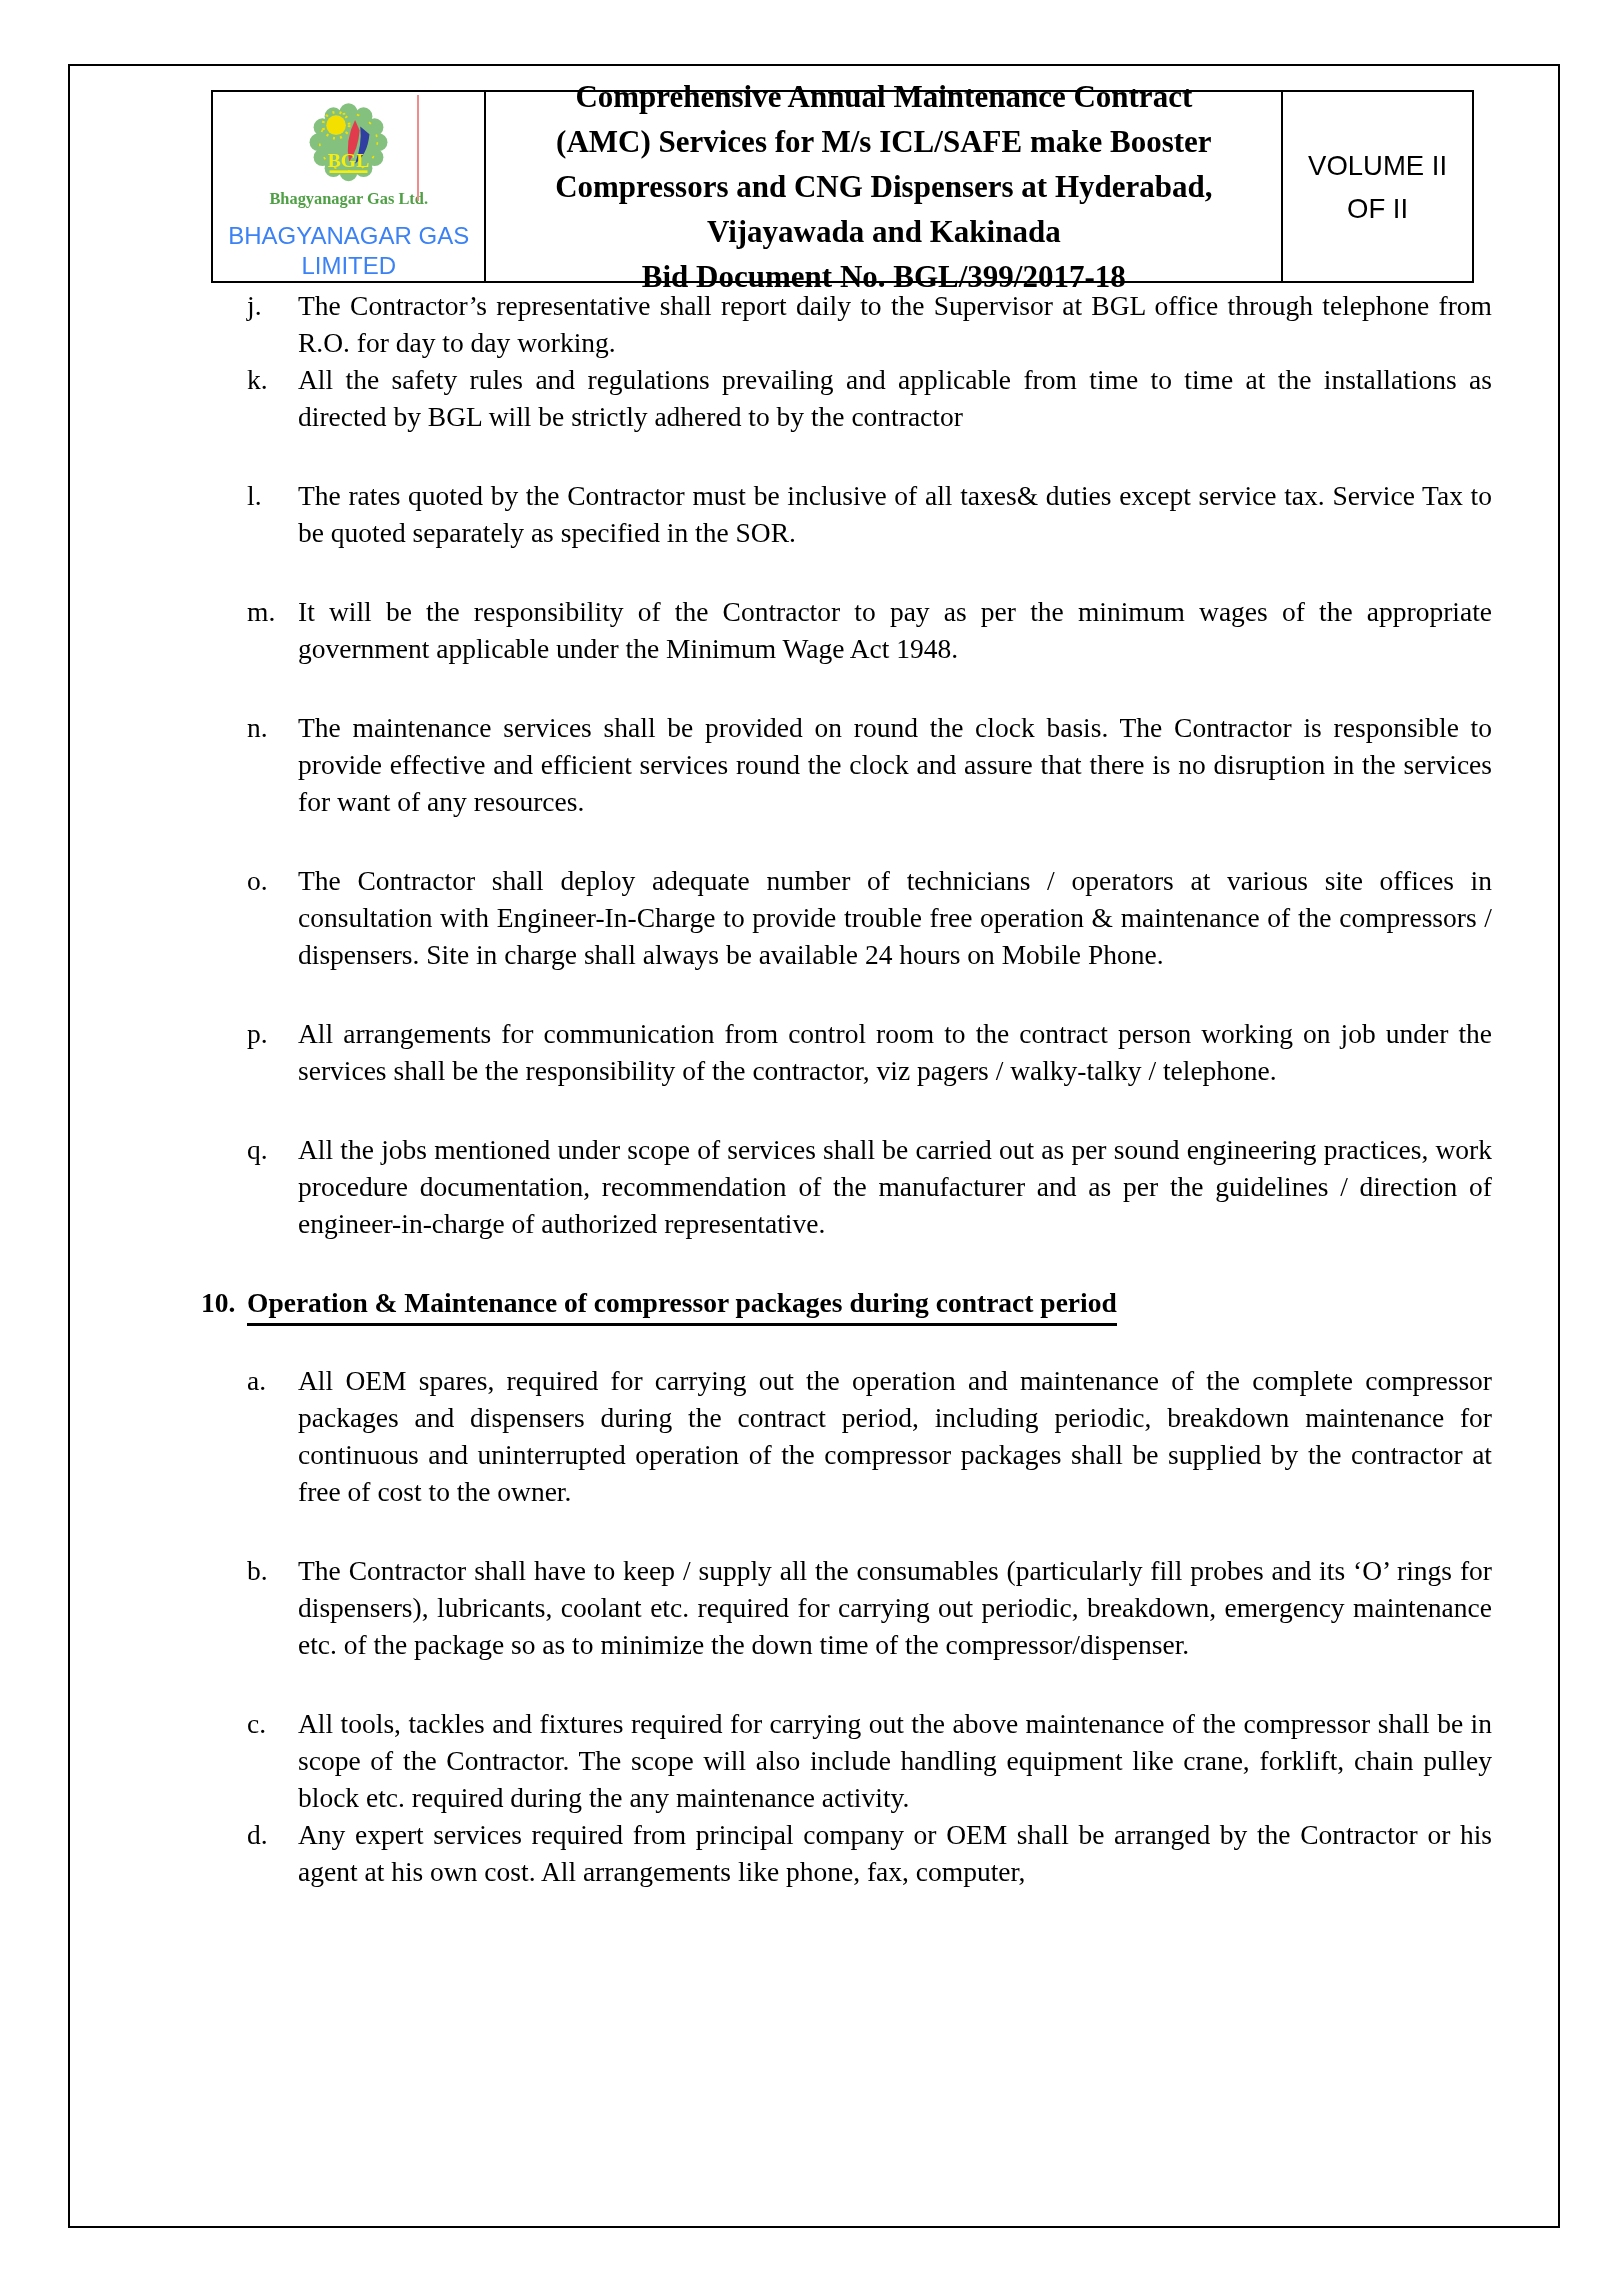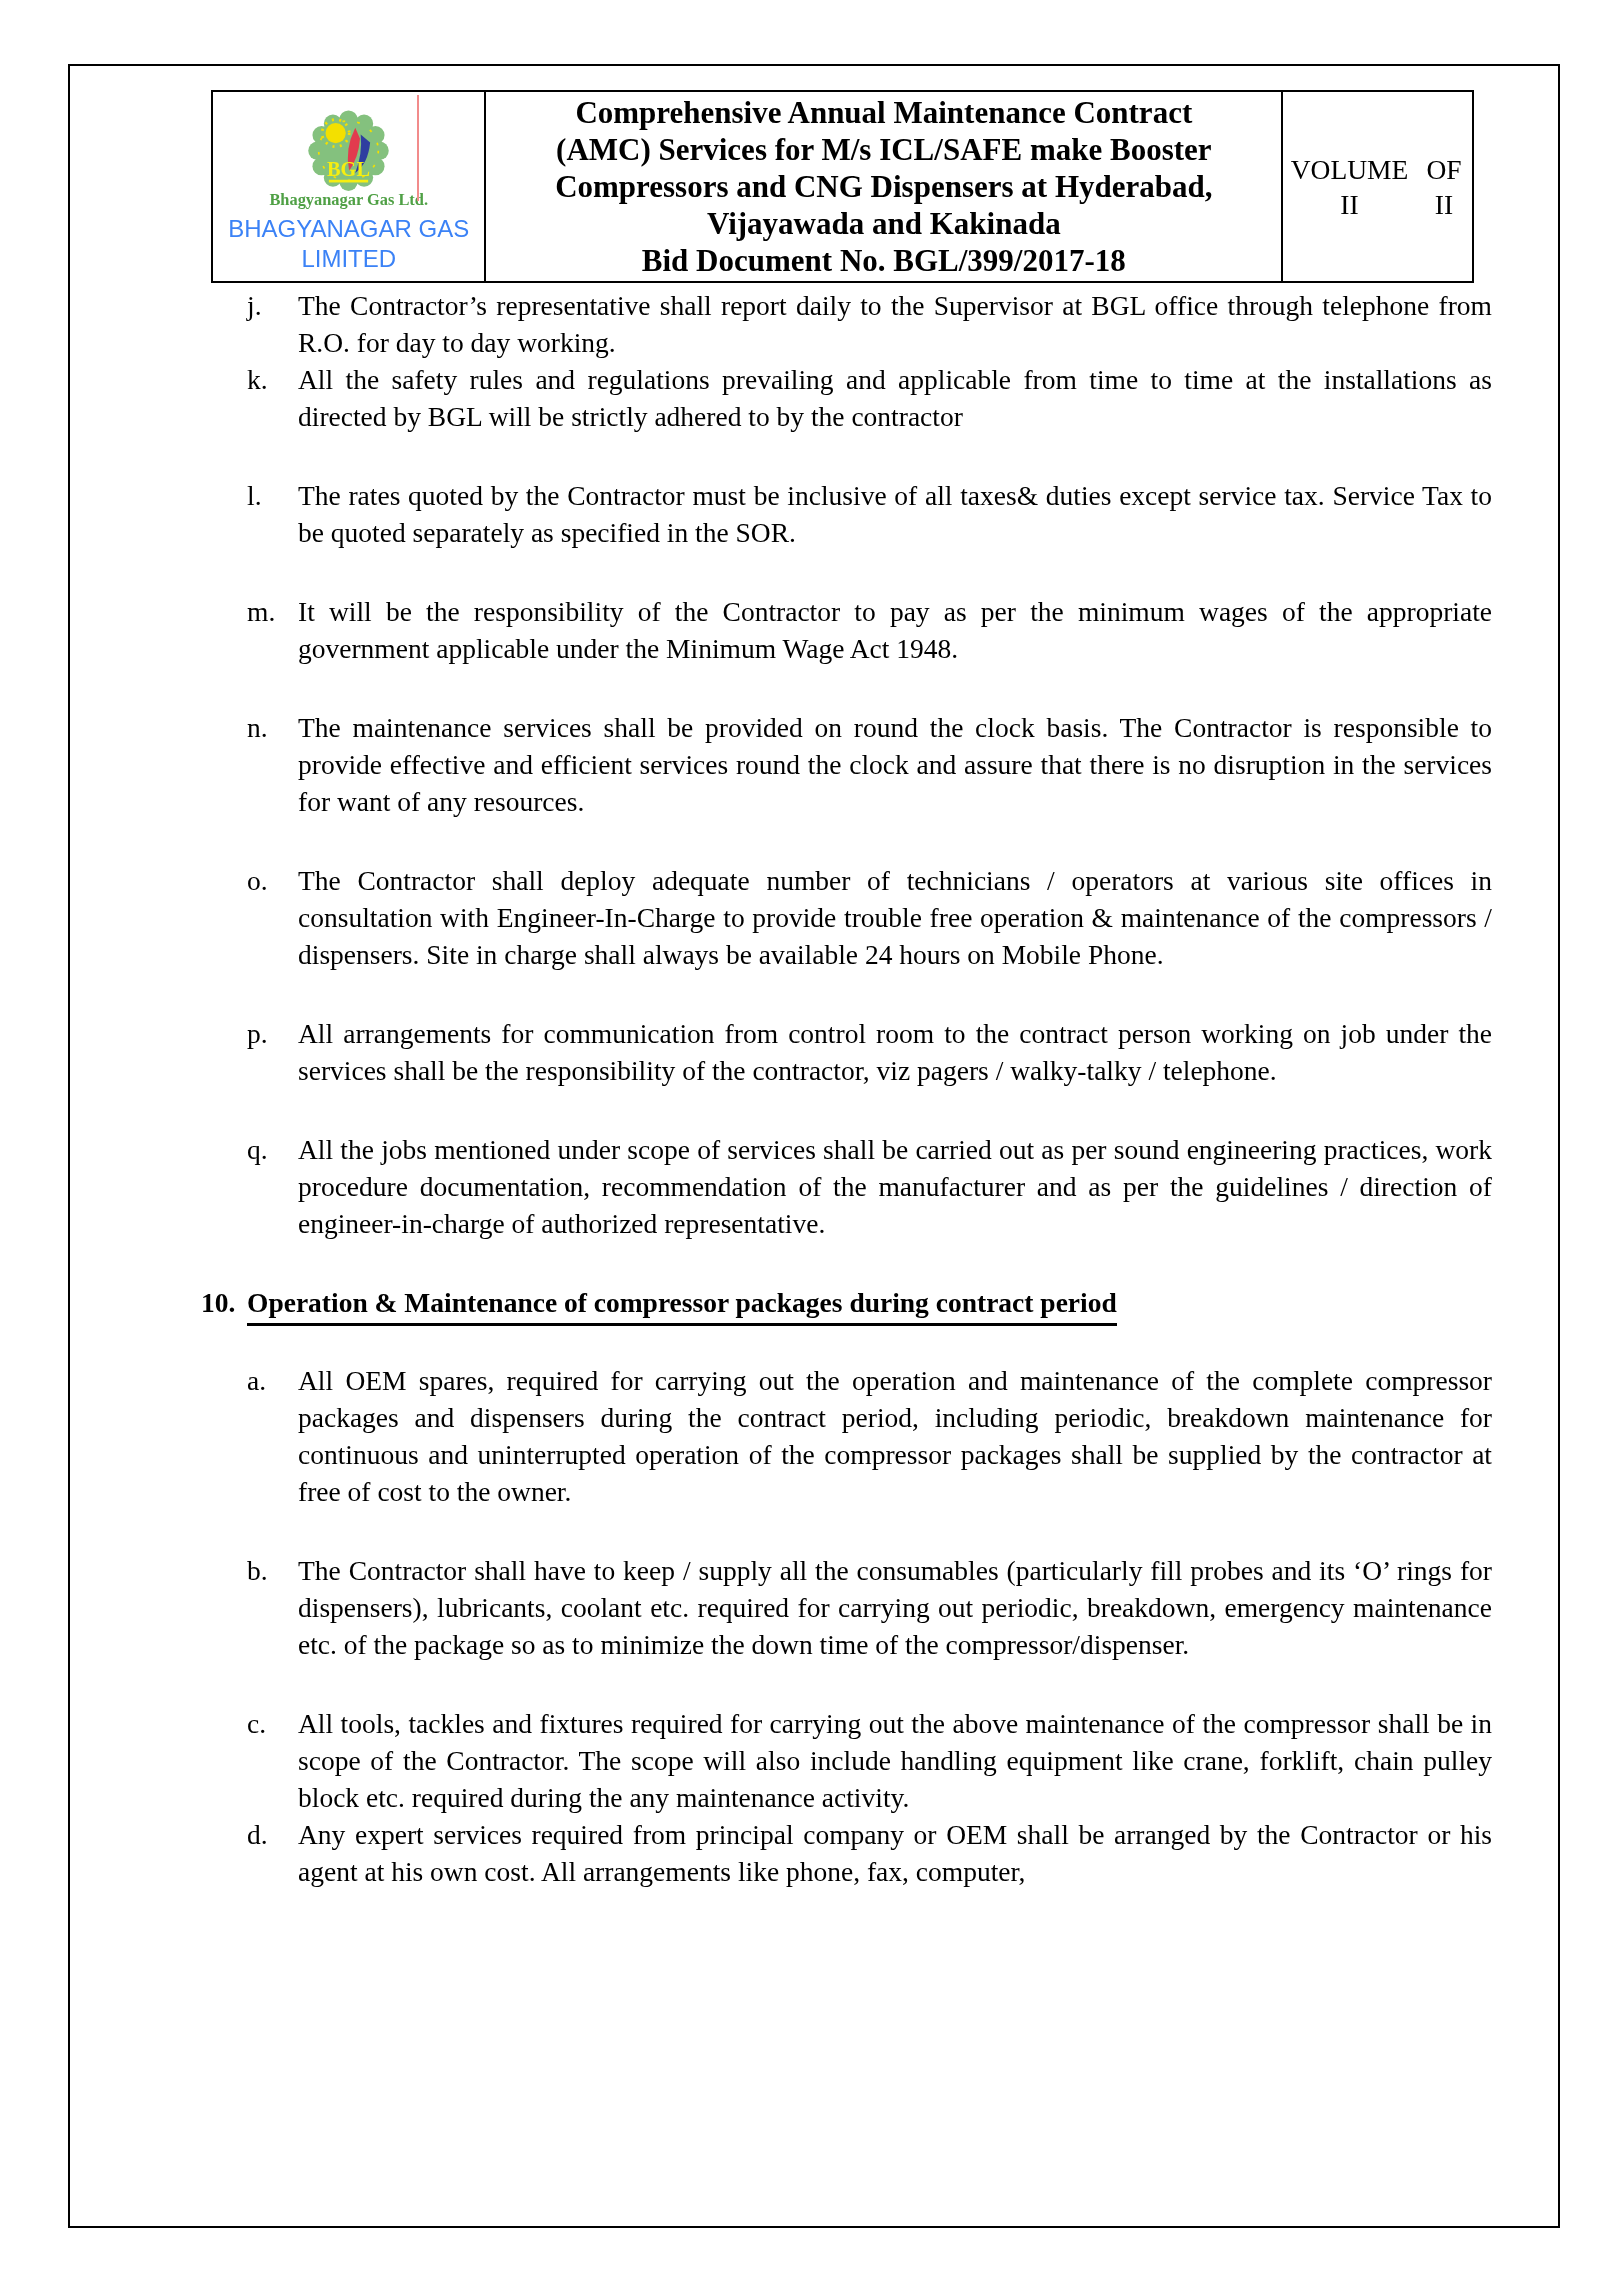--- a/index.html
+++ b/index.html
@@ -21,41 +21,41 @@
   }
   
   .header-table{
     position:absolute;
     left:211px;top:90px;
     width:1263px;height:193px;
     border:2px solid #000;
     box-sizing:border-box;
     display:flex;
   }
-  .cell{box-sizing:border-box;height:100%;}
+  .cell{box-sizing:border-box;height:100%;gap:8px;}
   .cell-logo{
     width:278px;
     border-right:2px solid #000;
     position:relative;
     display:flex;flex-direction:column;align-items:center;justify-content:center;
     padding-top:7px;
   }
   .cell-title{
     width:810px;
     border-right:2px solid #000;
     display:flex;flex-direction:column;align-items:center;justify-content:center;
     text-align:center;
     font-weight:bold;
     font-size:31px;line-height:37px;
   }
   .cell-volume{
     width:192px;
-    display:flex;flex-direction:row;align-items:center;justify-content:center;
+    display:flex;flex-direction:column;align-items:center;justify-content:center;
     text-align:center;
-    font-family:Liberation Serif, serif;
+    font-family:Liberation Sans, sans-serif;
     font-size:27.5px;line-height:35px;
   }
   .pink-rule{
     position:absolute;
     left:204px;top:2.6px;
     width:2px;height:106px;
     background:#f28b8b;
   }
   .logo-subtext{
     font-family:"Liberation Serif",serif;

